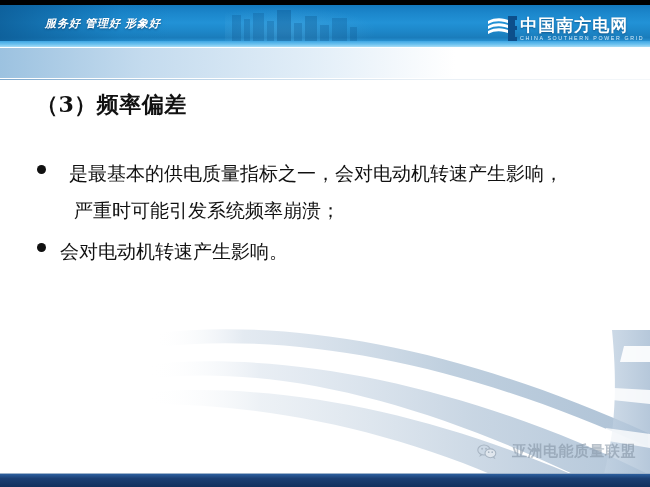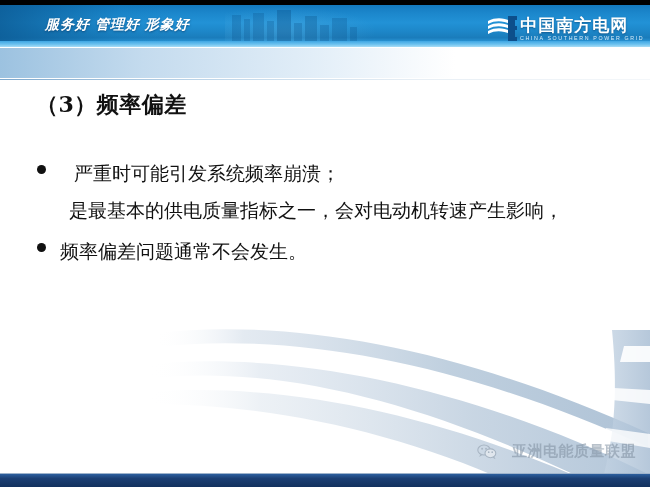--- a/index.html
+++ b/index.html
@@ -70,21 +70,21 @@
   .header-bottom-strip {
     position: absolute;
     left: 0; bottom: 0;
     width: 650px; height: 6px;
     background: linear-gradient(180deg, #3ea6e3 0%, #6cc2ef 55%, #a9ddf6 100%);
   }
 
   .slogan {
     position: absolute;
     left: 45px; top: 11px;
-    font-size: 14px;
+    font-size: 11px;
     font-weight: bold;
     font-style: italic;
     color: #ffffff;
     letter-spacing: 1px;
     text-shadow: 0 1px 2px rgba(0,40,80,0.55);
     white-space: nowrap;
     font-family: "Liberation Sans", sans-serif;
     text-align: right;
   }
 
@@ -274,27 +274,27 @@
 
   <div class="title-band"></div>
   <div class="title-rule"></div>
 
   <div class="subtitle">（3）频率偏差</div>
 
   <div class="body-list">
 
     <div class="bullet-row">
       <span class="bullet-dot"></span>
+      <div class="bullet-line lead">是最基本的供电质量指标之一，会对电动机转速产生影响，</div>
       <div class="bullet-line indent">严重时可能引发系统频率崩溃；</div>
-      <div class="bullet-line lead">是最基本的供电质量指标之一，会对电动机转速产生影响，</div>
     </div>
 
     <div class="bullet-row">
       <span class="bullet-dot"></span>
-      <div class="bullet-line">频率偏差问题通常不会发生。</div>
+      <div class="bullet-line">会对电动机转速产生影响。</div>
     </div>
 
   </div>
 
   <div class="swoosh-layer">
     <svg width="650" height="487" viewBox="0 0 650 487" xmlns="http://www.w3.org/2000/svg">
       <defs>
         <linearGradient id="sg1" x1="0" y1="0" x2="1" y2="0">
           <stop offset="0%" stop-color="#ffffff" stop-opacity="0"></stop>
           <stop offset="18%" stop-color="#cdd9e6" stop-opacity="0.55"></stop>

